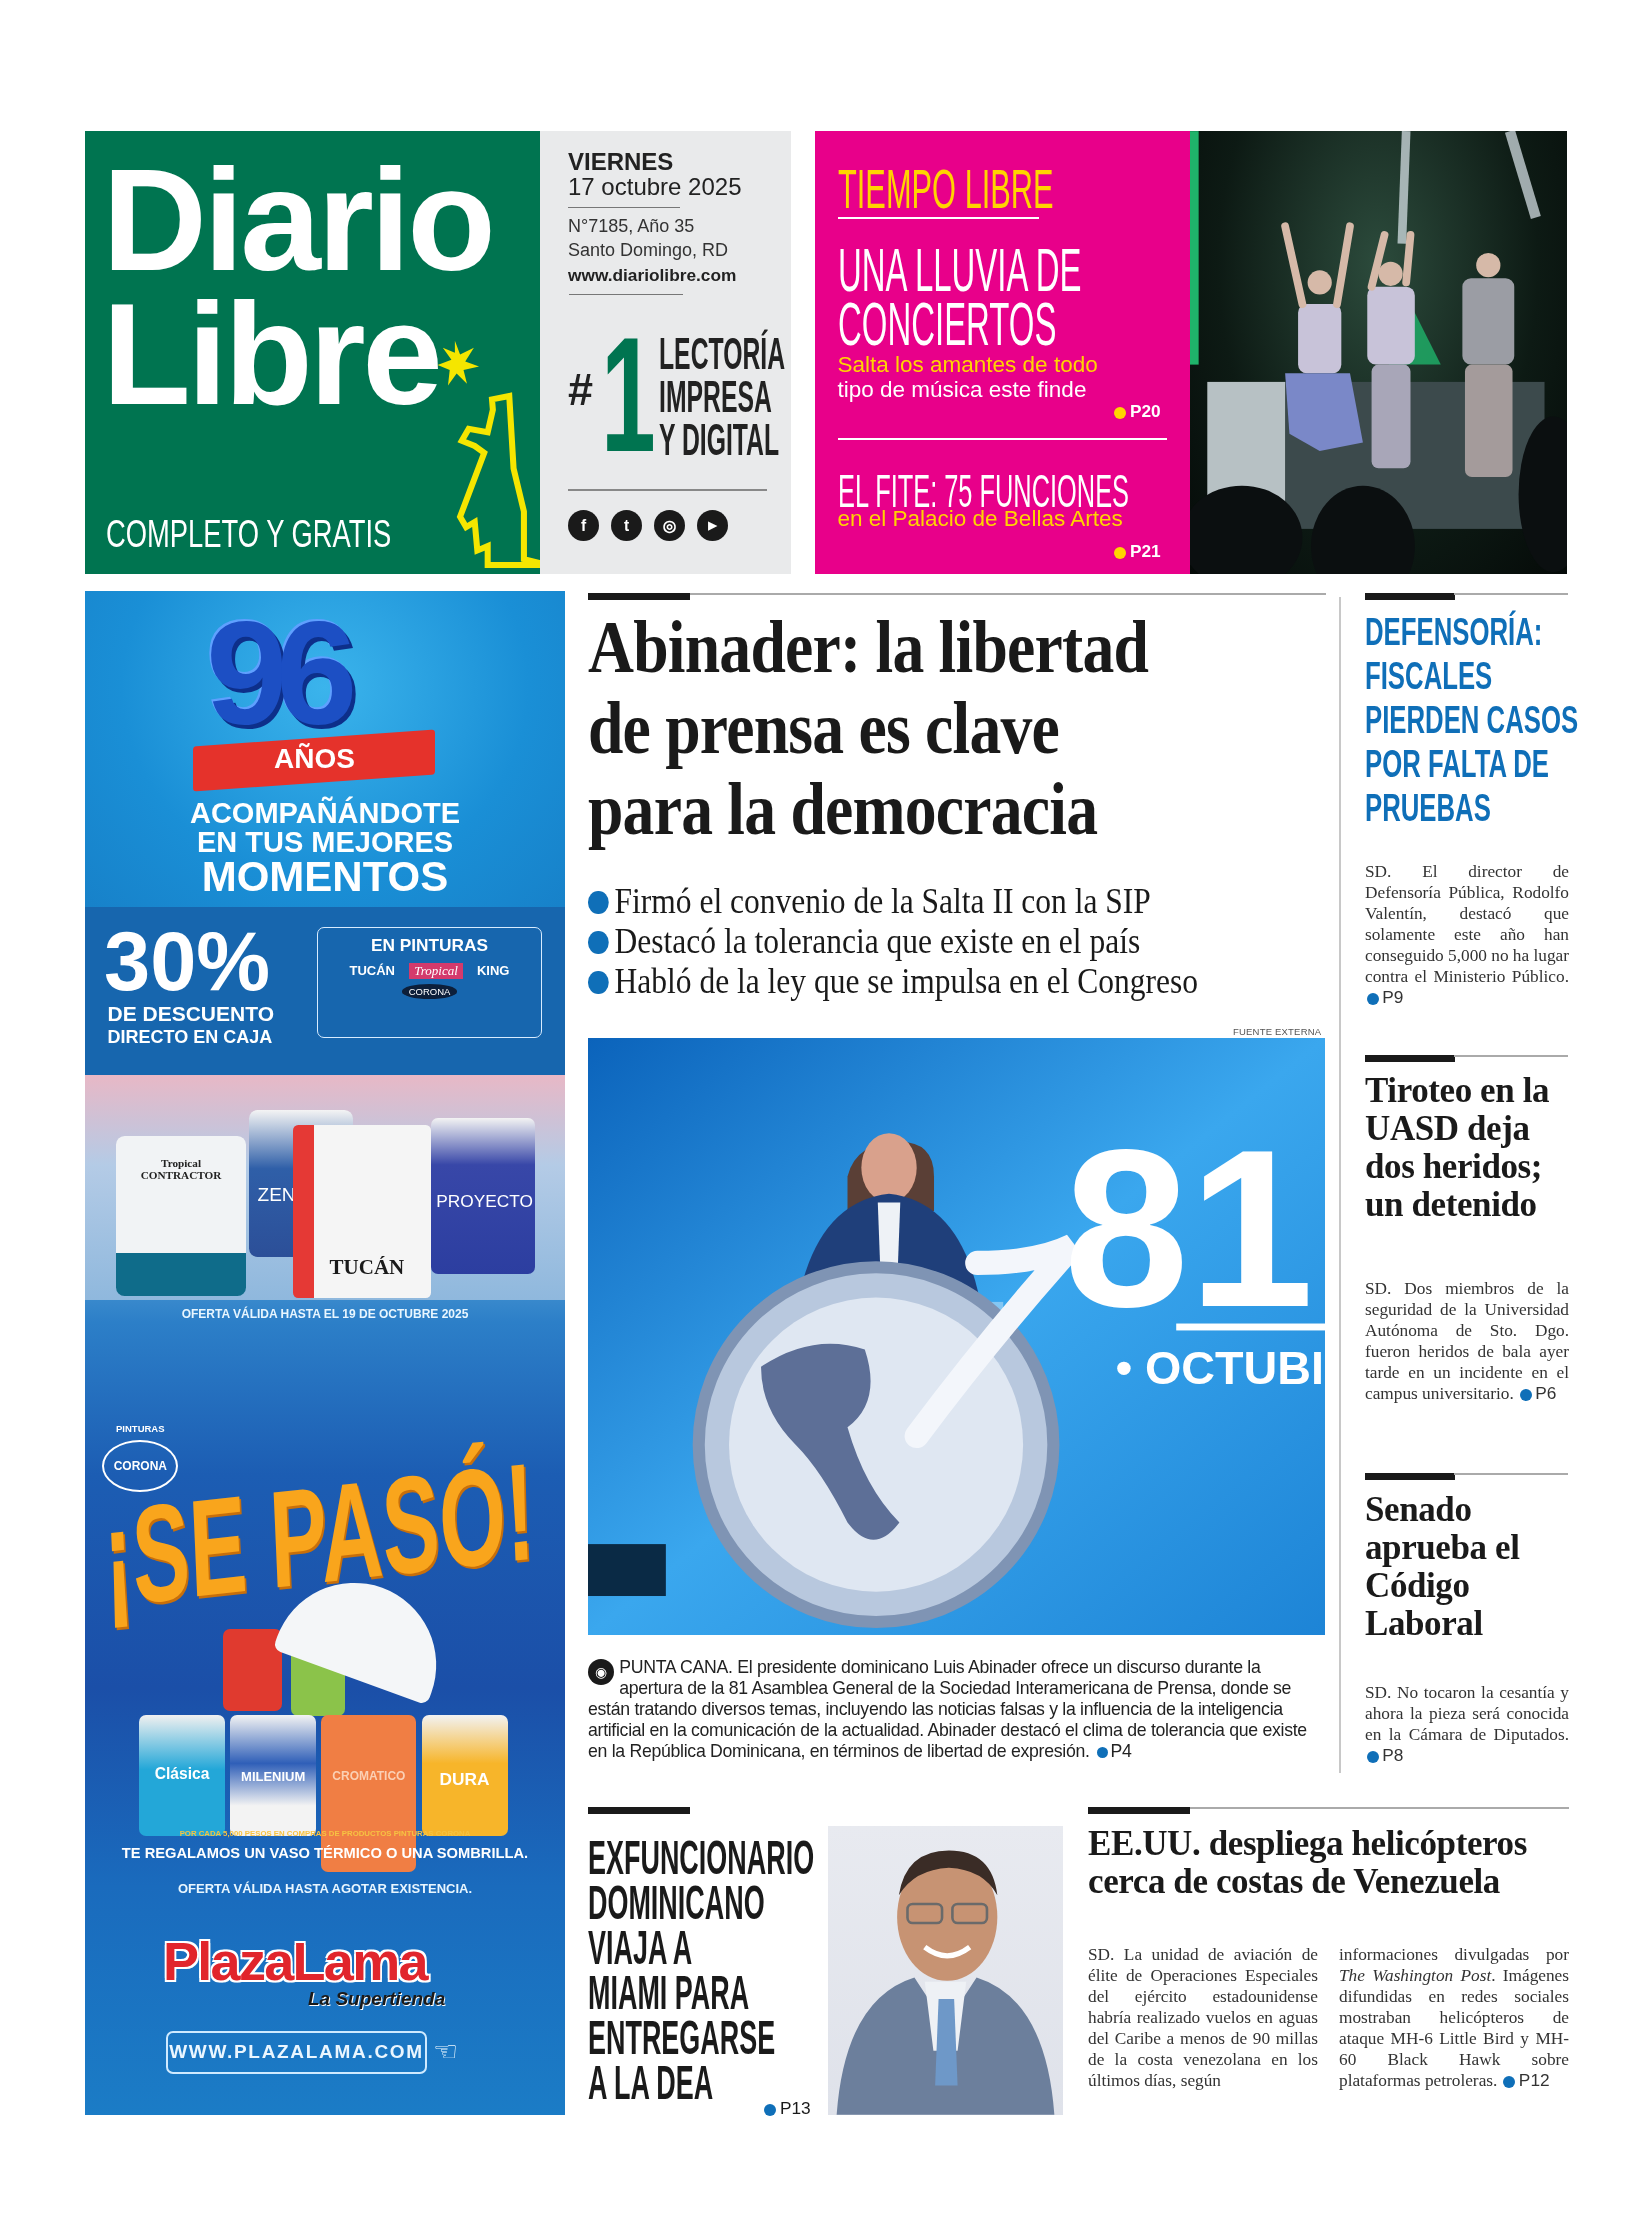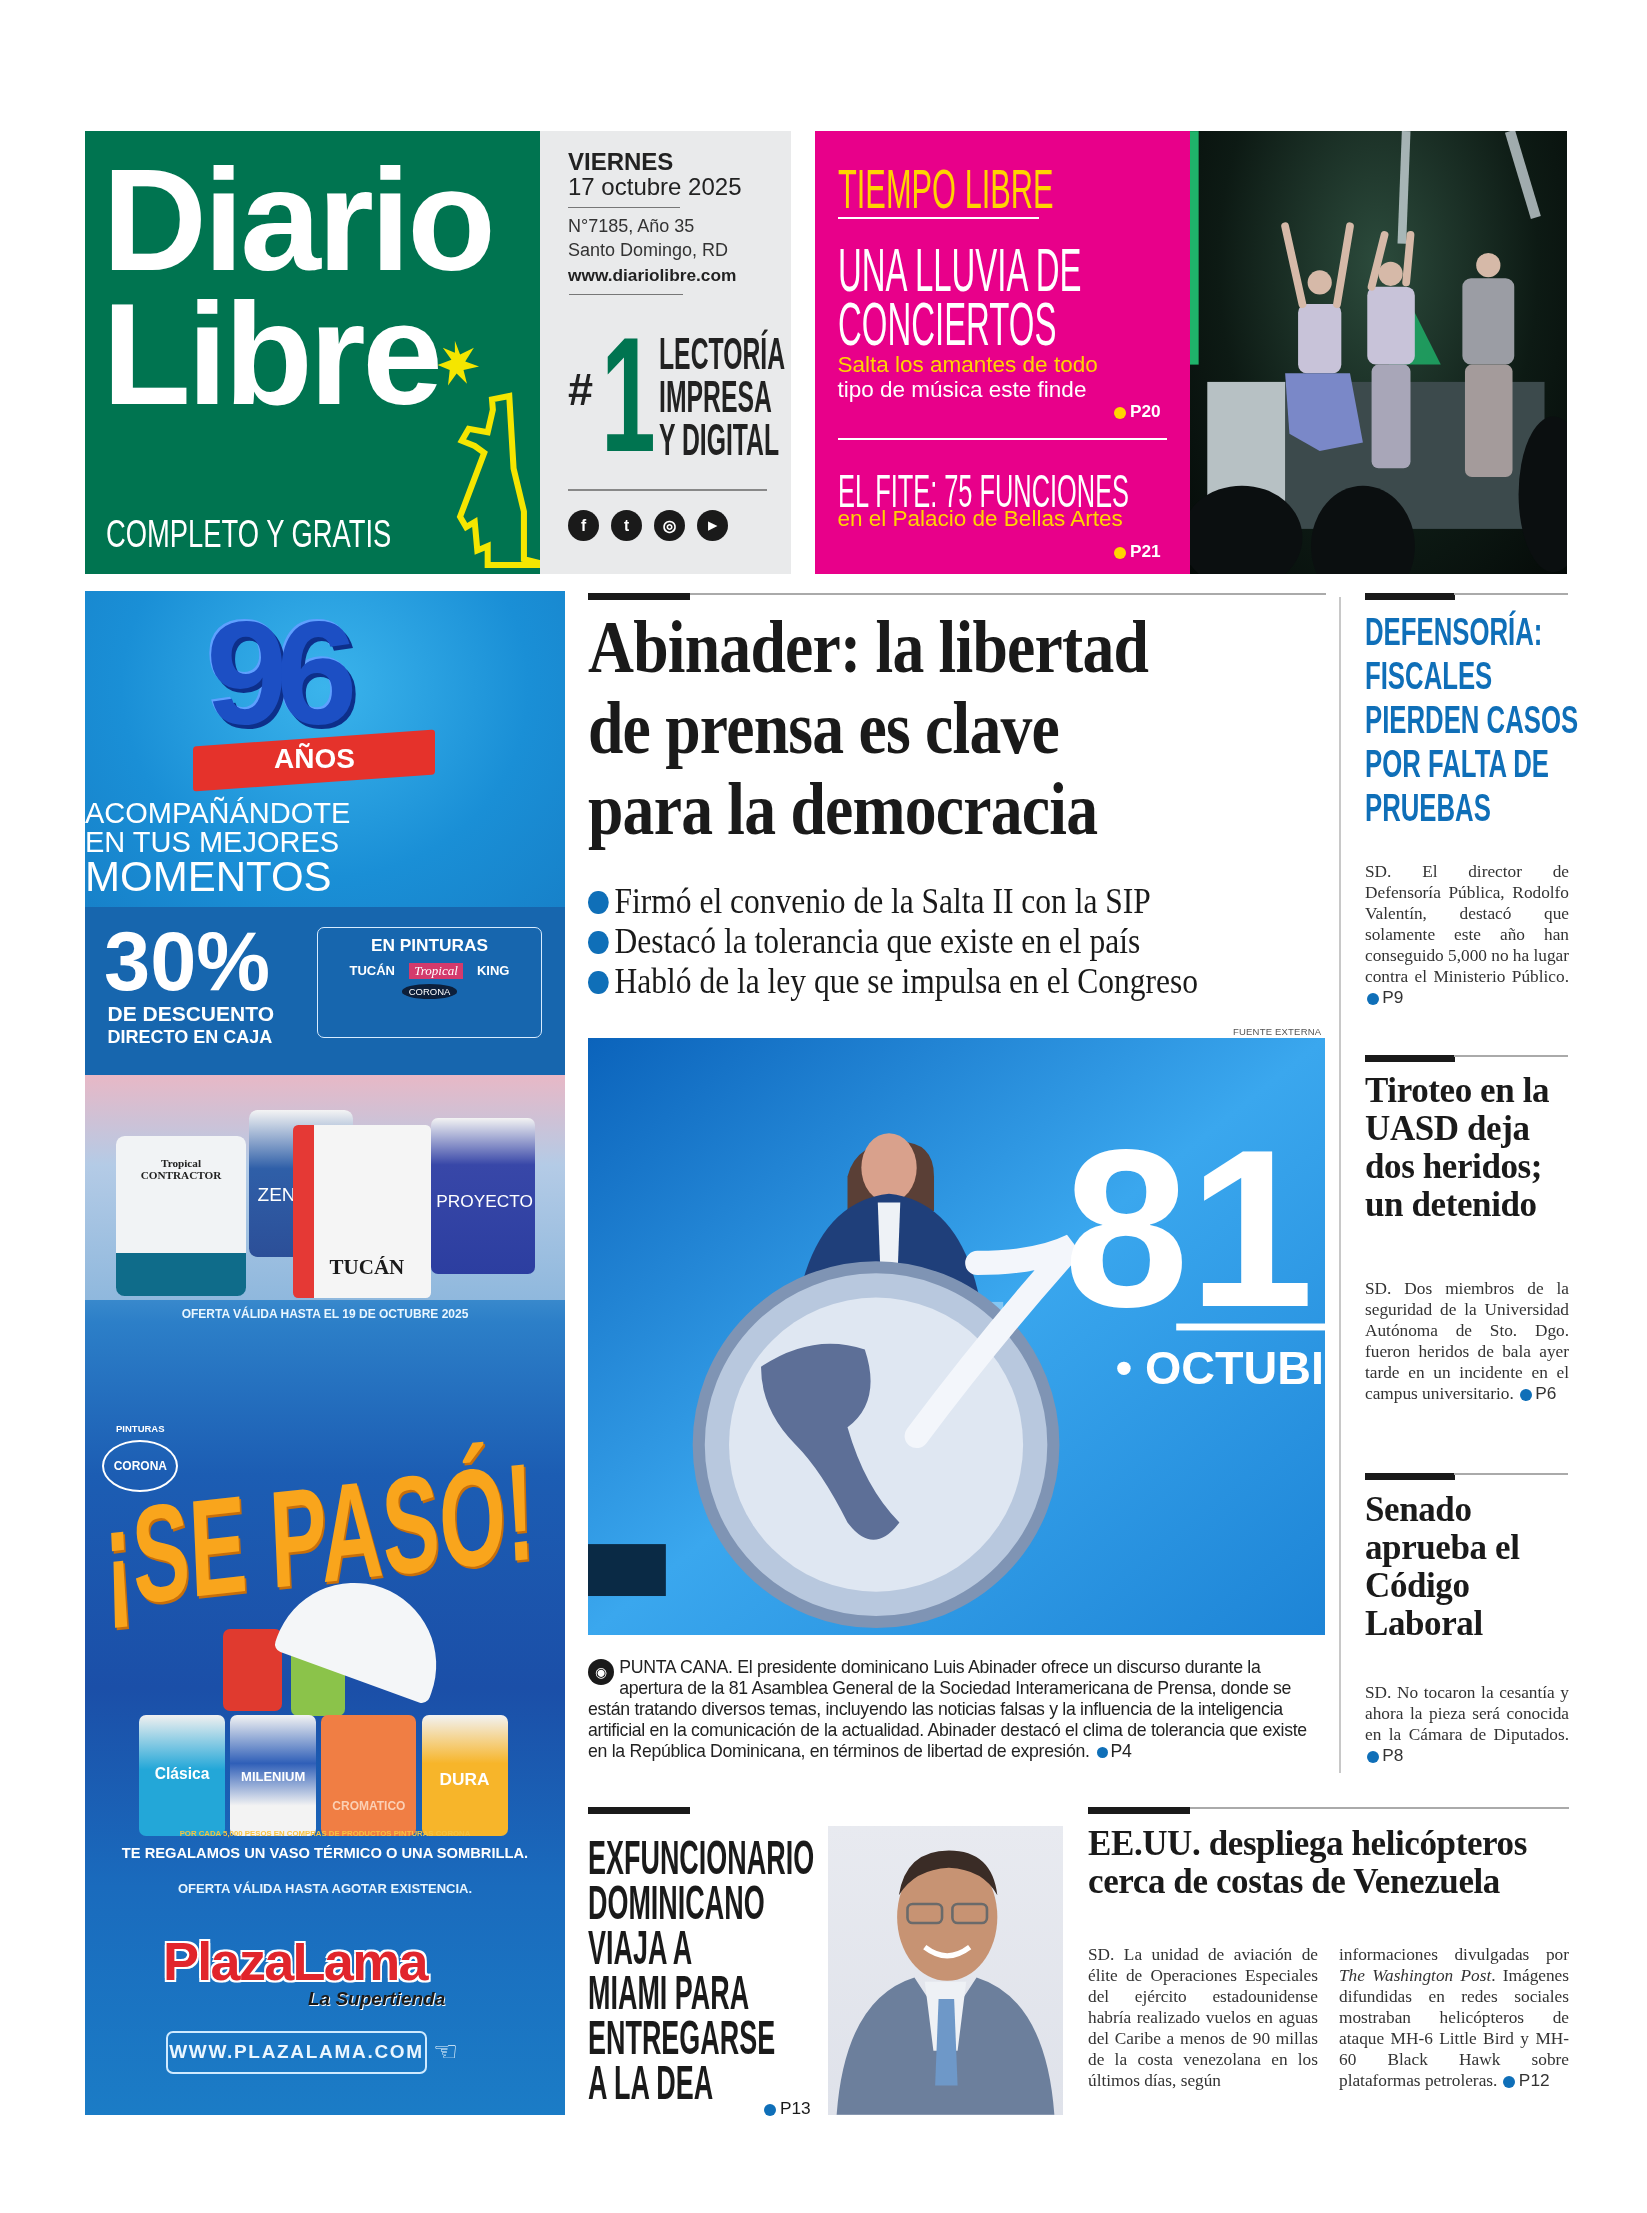--- a/index.html
+++ b/index.html
@@ -142,21 +142,21 @@
     <ellipse cx="420" cy="420" rx="40" ry="90" fill="#0b0f10"></ellipse>
   </svg>
 </div>
 
 <div id="ad" class="abs">
 
   <div class="abs" style="left:0;top:0;width:480px;height:320px;background:radial-gradient(ellipse at 50% 30%,#3bb4ec 0%,#1a8fd6 60%,#1781c9 100%)"></div>
   <div class="abs" style="left:121px;top:8.6px;font-size:147px;font-weight:700;color:#1c4fc4;letter-spacing:-12px;line-height:1;text-shadow:3.5px 3.5px 0 #0d2f8a,-1.7px -1.7px 0 #5fa0ff">96</div>
   <div class="abs" style="left:108px;top:147px;width:242px;height:45px;background:#e5322b;transform:skewY(-4deg);border-radius:3.5px"></div>
   <div class="abs" style="left:189px;top:152px;font-size:28px;font-weight:700;color:#fff">AÑOS</div>
-  <div class="abs" style="left:0;width:480px;top:208px;color:#fff;font-weight:400;font-size:29px;line-height:29px">
+  <div class="abs" style="left:0;width:480px;top:208px;text-align:center;color:#fff;font-weight:700;font-size:29px;line-height:29px">
     <div>ACOMPAÑÁNDOTE</div>
     <div>EN TUS MEJORES</div>
     <div style="font-size:42px;line-height:40px">MOMENTOS</div>
   </div>
 
   <div class="abs" style="left:0;top:316px;width:480px;height:169px;background:#1766ae"></div>
   <div class="abs" style="left:19px;top:329px;font-size:83px;font-weight:700;color:#fff;line-height:1">30%</div>
   <div class="abs" style="left:22.5px;top:412px;font-size:21px;font-weight:700;color:#fff;line-height:22.5px">
     <div>DE DESCUENTO</div>
     <div style="font-size:18px">DIRECTO EN CAJA</div>
@@ -188,21 +188,21 @@
 
   <div class="abs" style="left:17.3px;top:849px;width:76px;height:52px;border:2.6px solid #fff;border-radius:50%;text-align:center;color:#fff;font-size:12px;font-weight:700;line-height:48px">CORONA</div>
   <div class="abs" style="left:31px;top:832px;color:#fff;font-size:9.5px;font-weight:700">PINTURAS</div>
   <div class="abs cond" style="left:15.6px;top:899px;font-size:138px;font-weight:700;color:#f9a51c;line-height:1;transform:scaleX(.62) rotate(-4deg);white-space:nowrap;text-shadow:2.6px 2.6px 0 #c86f0a">¡SE PASÓ!</div>
   <div class="abs" style="left:138px;top:1038px;width:59px;height:82px;background:#e03a2f;border-radius:7px"></div>
   <div class="abs" style="left:206px;top:1051px;width:54px;height:74px;background:#8bc34a;border-radius:7px"></div>
   <div class="abs" style="left:199px;top:994px;width:164px;height:95px;background:#f4f6f8;border-radius:86px 86px 8.6px 8.6px;transform:rotate(20deg)"></div>
   <div class="abs" style="left:54px;top:1124px;display:flex;gap:5.2px">
     <div style="width:86px;height:121px;background:linear-gradient(180deg,#f0f0f0 0%,#23a7d8 45%,#23a7d8 100%);border-radius:7px;color:#fff;font-size:15.6px;font-weight:700;text-align:center;padding-top:50px">Clásica</div>
     <div style="width:86px;height:121px;background:linear-gradient(180deg,#f3f3f3 0%,#2f5fb8 40%,#f3f3f3 75%);border-radius:7px;color:#fff;font-size:13px;font-weight:700;text-align:center;padding-top:54px">MILENIUM</div>
-    <div style="width:95px;height:121px;background:#f07e44;border-radius:7px;color:#fbd0b4;font-size:12px;font-weight:700;text-align:center;padding-top:84px">CROMATICO</div>
+    <div style="width:95px;height:157px;background:#f07e44;border-radius:7px;color:#fbd0b4;font-size:12px;font-weight:700;text-align:center;padding-top:54px">CROMATICO</div>
     <div style="width:86px;height:121px;background:linear-gradient(180deg,#f2f2f2 0%,#f7b52a 40%);border-radius:7px;color:#fff;font-size:17.3px;font-weight:700;text-align:center;padding-top:54px">DURA</div>
   </div>
   <div class="abs" style="left:0;width:480px;top:1238px;text-align:center;color:#f6c342;font-weight:700;font-size:7.8px">POR CADA 5,000 PESOS EN COMPRAS DE PRODUCTOS PINTURAS CORONA</div>
   <div class="abs" style="left:0;width:480px;top:1254px;text-align:center;color:#fff;font-weight:700;font-size:14.7px">TE REGALAMOS UN VASO TÉRMICO O UNA SOMBRILLA.</div>
   <div class="abs" style="left:0;width:480px;top:1290px;text-align:center;color:#e8f6ff;font-weight:700;font-size:13px">OFERTA VÁLIDA HASTA AGOTAR EXISTENCIA.</div>
   <div class="abs" style="left:78px;top:1339px;font-size:54px;font-weight:700;color:#e1252c;letter-spacing:-1.7px;text-shadow:1.7px 1.7px 0 #fff,-1.7px -1.7px 0 #fff,1.7px -1.7px 0 #fff,-1.7px 1.7px 0 #fff">PlazaLama</div>
   <div class="abs" style="left:223px;top:1397px;font-size:19px;font-style:italic;font-weight:700;color:#1a1a1a;text-shadow:0.9px 0.9px 0 #fff">La Supertienda</div>
   <div class="abs" style="left:81px;top:1440px;width:261px;height:43px;border:2.6px solid #cfeaff;border-radius:7px;color:#eaf6ff;font-weight:700;font-size:19px;letter-spacing:1.7px;text-align:center;line-height:38px">WWW.PLAZALAMA.COM</div>
   <div class="abs" style="left:348px;top:1444px;color:#eaf6ff;font-size:28px">☜</div>
 </div>

